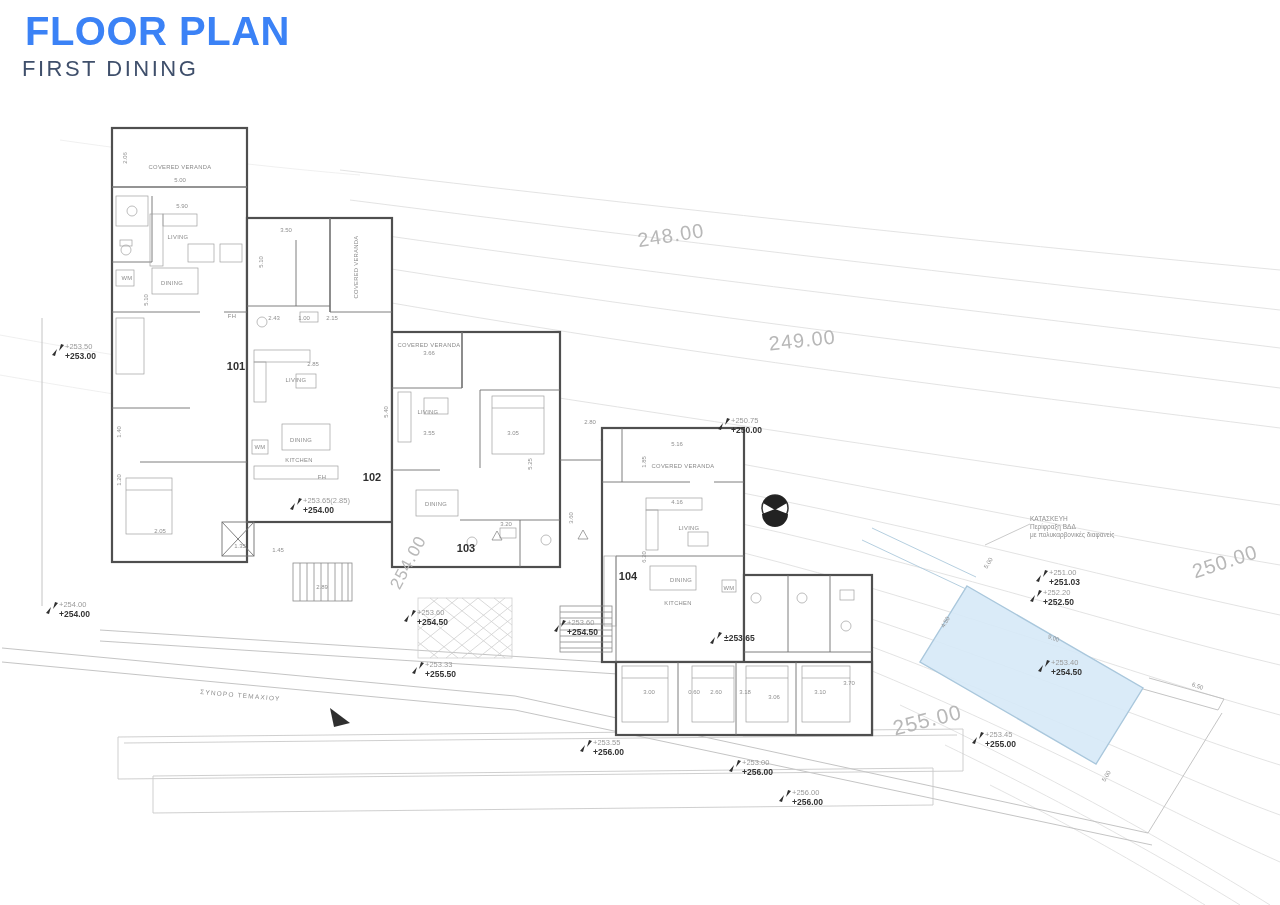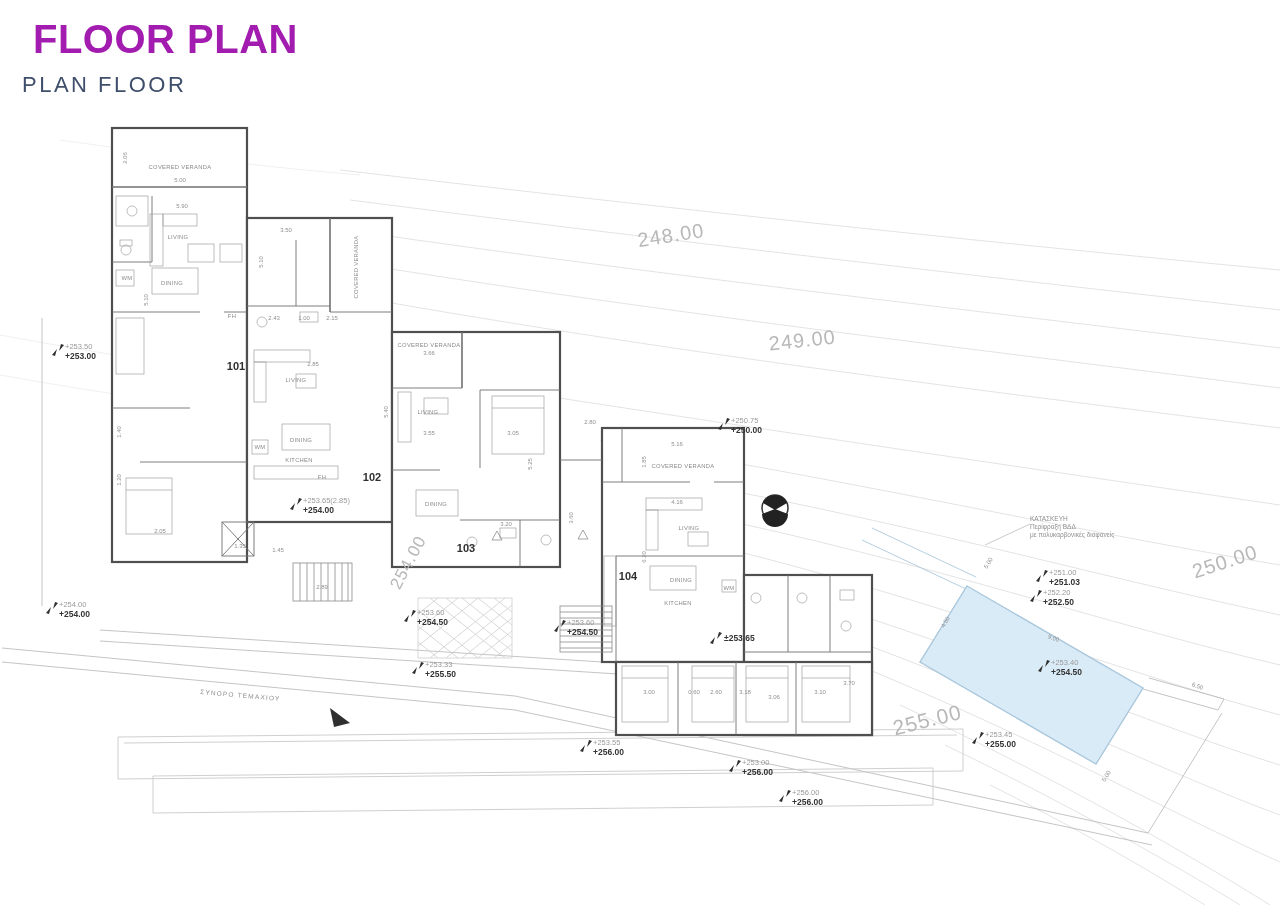--- a/index.html
+++ b/index.html
@@ -1,31 +1,31 @@
 <!DOCTYPE html>
 <html><head>
 <meta charset="utf-8">
 <style>
   html,body{margin:0;padding:0;background:#ffffff;}
   body{width:1280px;height:905px;position:relative;overflow:hidden;
        font-family:"Liberation Sans",sans-serif;}
   .page-header{position:absolute;left:21px;top:6px;z-index:5;}
-  .page-header h1{margin:12px;font-size:40px;font-weight:bold;letter-spacing:.5px;
-       color:#a21caf;line-height:1.05;}
+  .page-header h1{margin:4px;font-size:40px;font-weight:bold;letter-spacing:.5px;
+       color:#3b82f6;line-height:1.05;}
   .page-header h2{margin:2px 0 0 1px;font-size:22px;font-weight:400;
        letter-spacing:2.5px;color:#3f4f6b;}
   svg{position:absolute;left:0;top:0;}
   svg text{font-family:"Liberation Sans",sans-serif;}
 </style>
 </head>
 <body>
 
 <header class="page-header">
   <h1>FLOOR PLAN</h1>
-  <h2>PLAN FLOOR</h2>
+  <h2>FIRST DINING</h2>
 </header>
 
 <svg id="plan-svg" width="1280" height="905" viewBox="0 0 1280 905">
 
   <g id="contours" fill="none" stroke="#e0e0e0" stroke-width="0.9">
     <path d="M340,170 C640,205 960,240 1280,270"></path>
     <path d="M350,200 C660,240 970,275 1280,310"></path>
     <path d="M360,232 C680,278 990,312 1280,348"></path>
     <path d="M372,266 C700,318 1000,352 1280,388"></path>
     <path d="M386,302 C720,360 1020,395 1280,428"></path>

